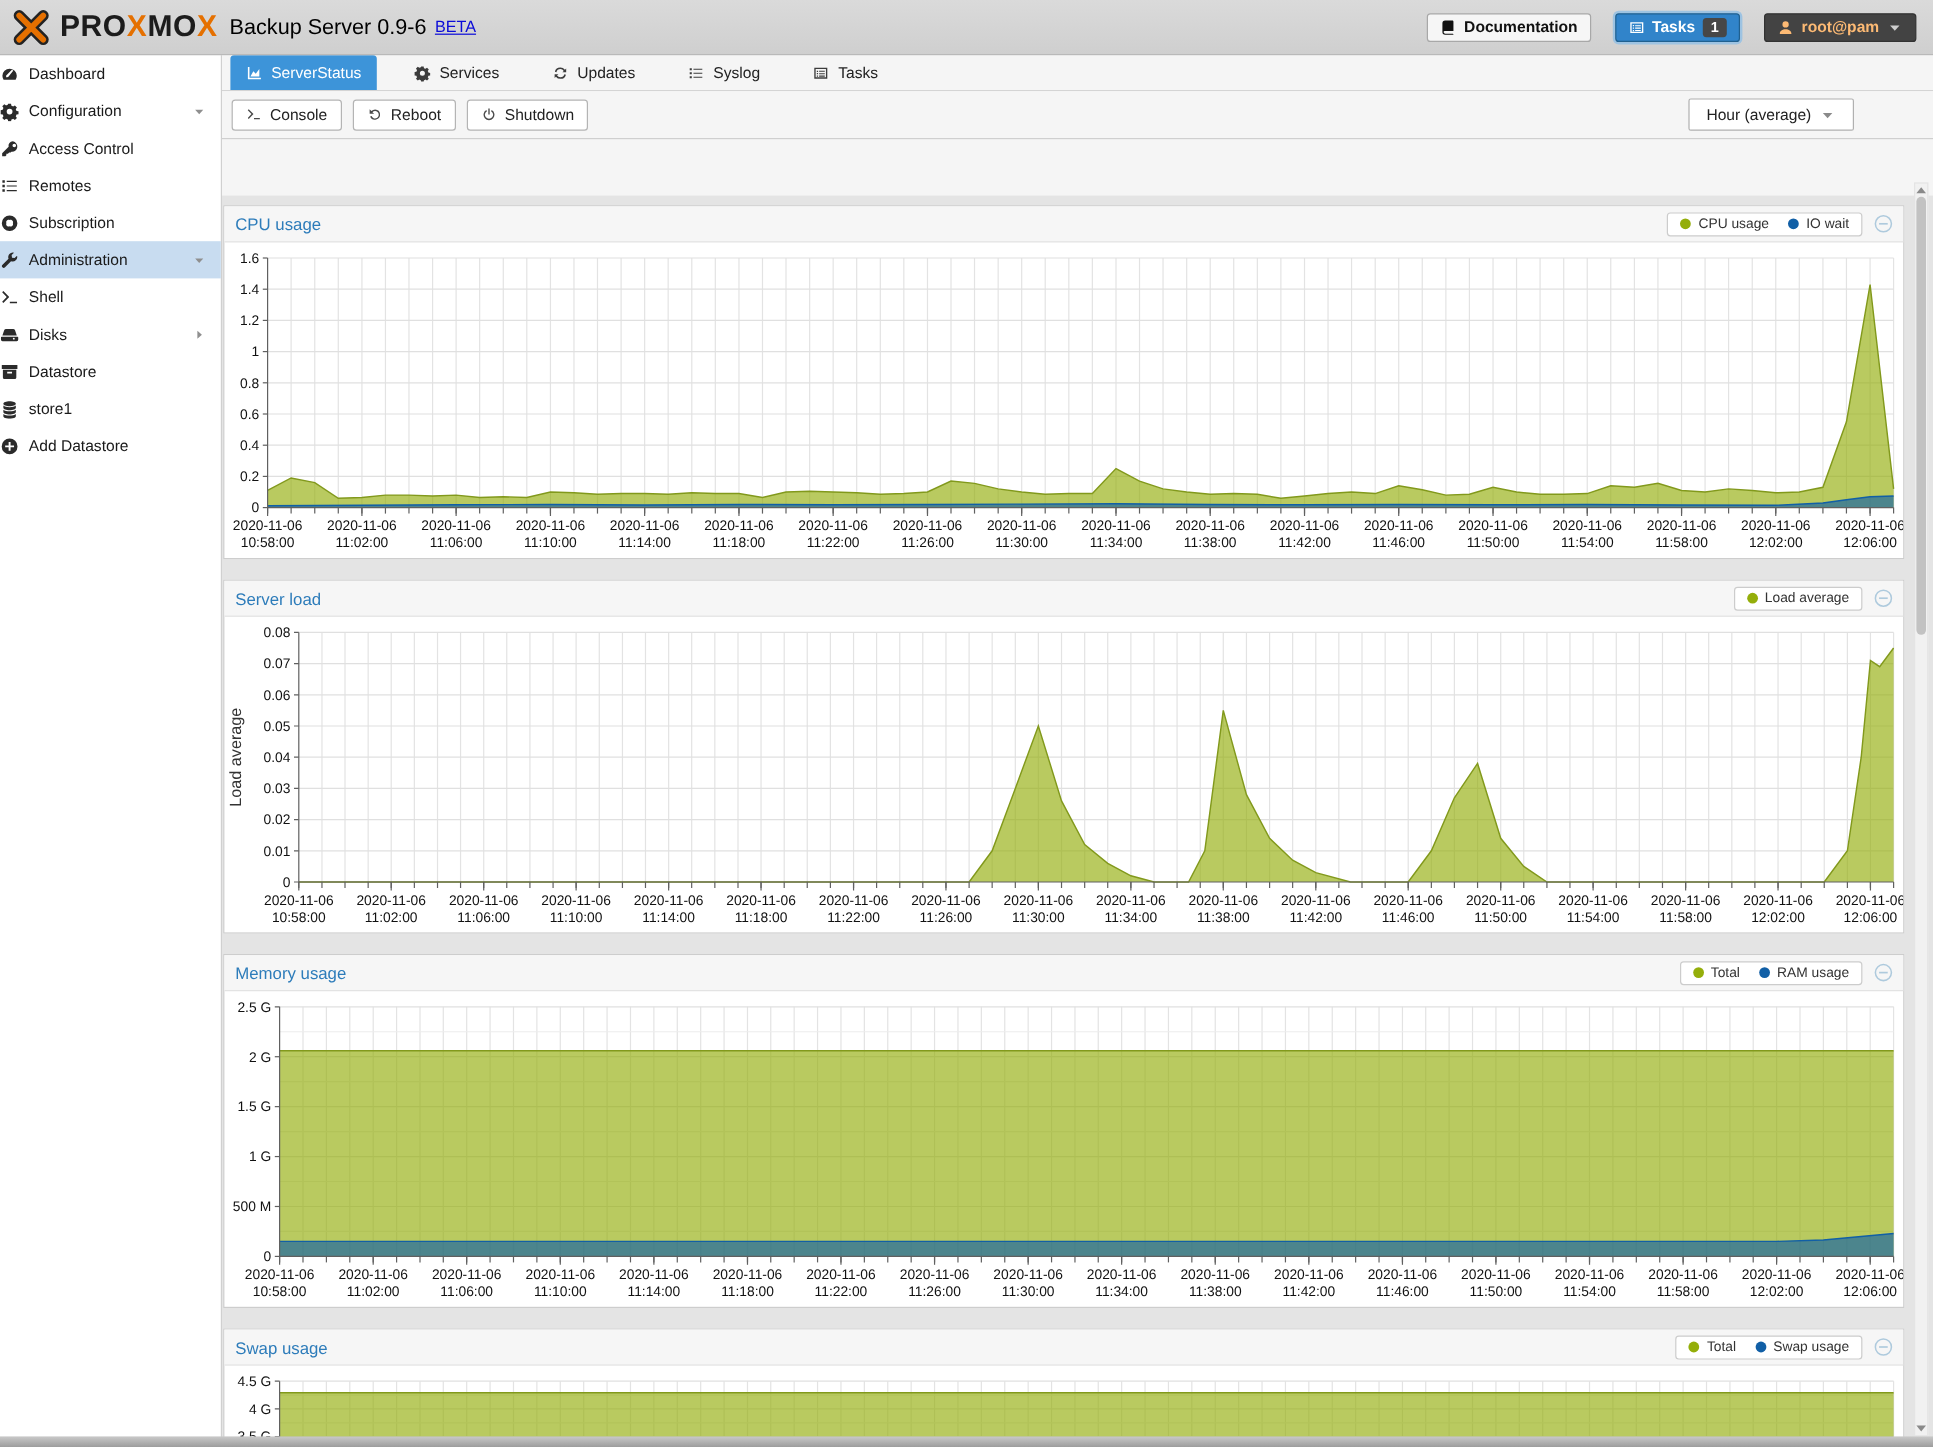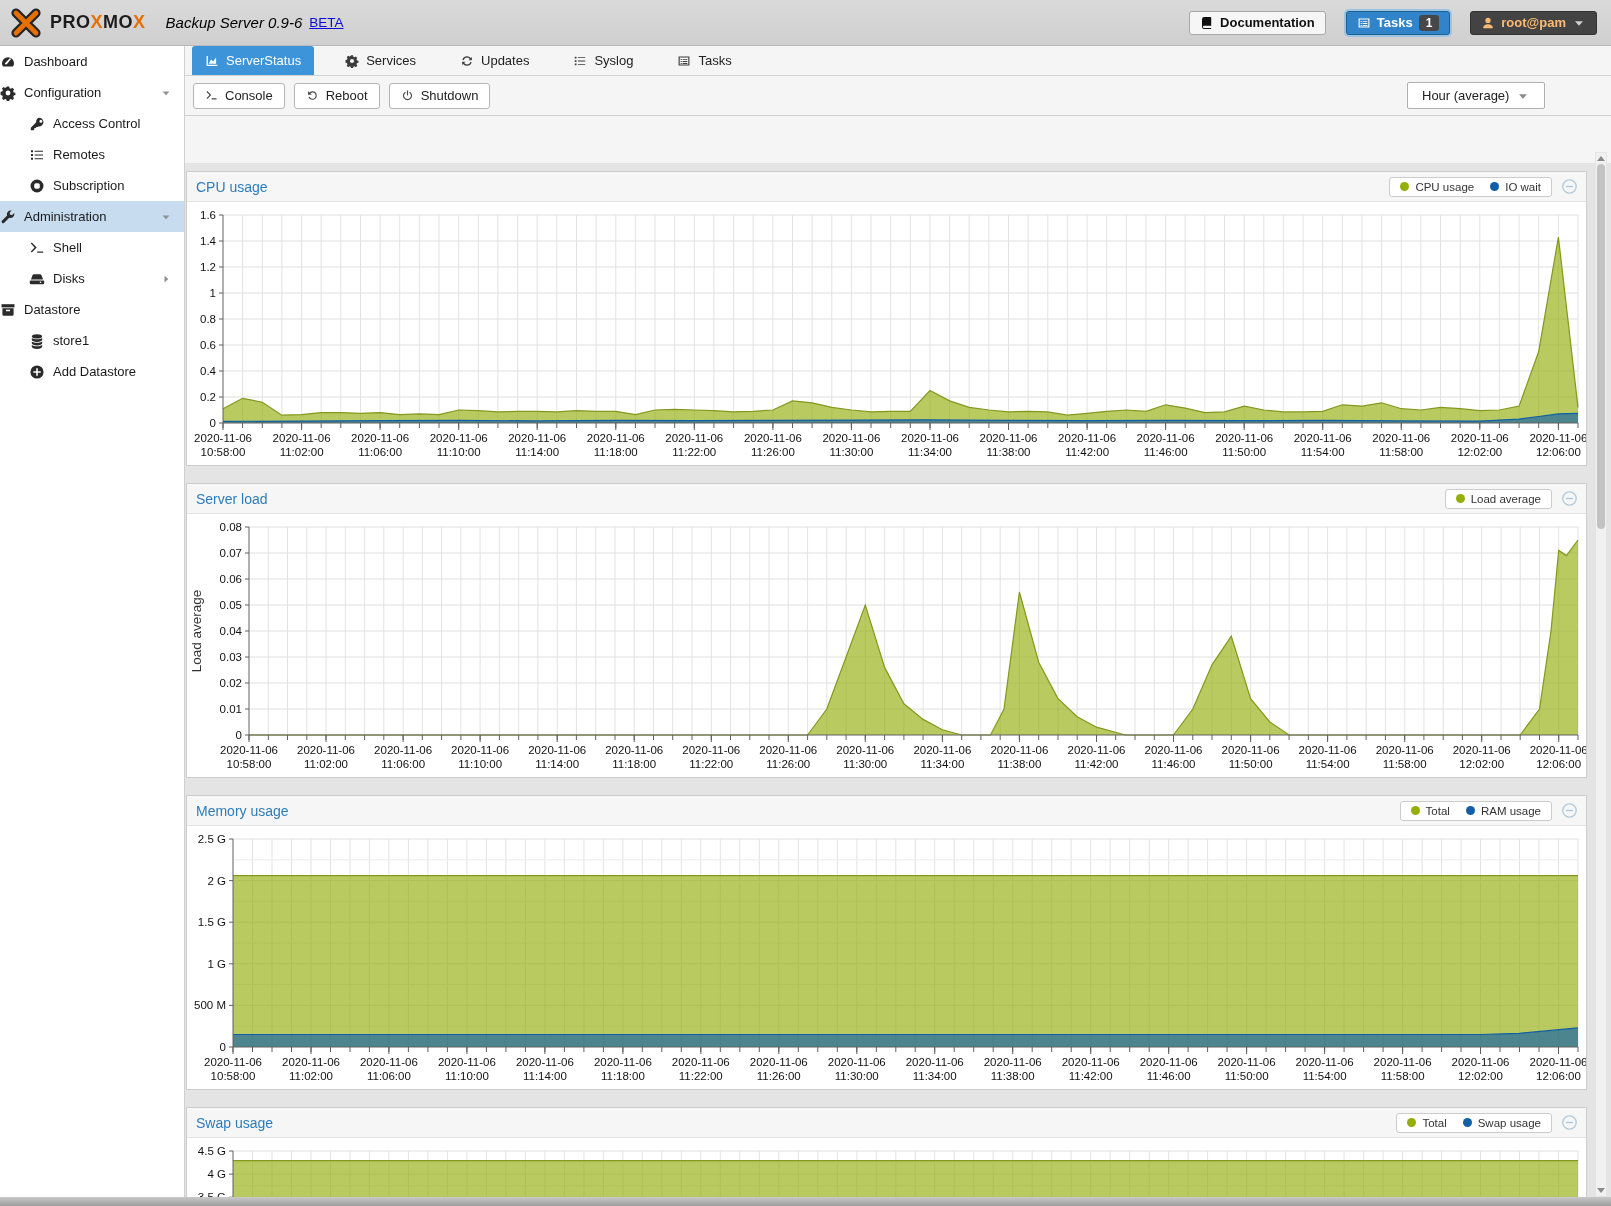--- a/index.html
+++ b/index.html
@@ -3,40 +3,40 @@
 <meta charset="utf-8">
 <style>
   * { margin:0; padding:0; box-sizing:border-box; }
   html,body { width:1611px; height:1206px; overflow:hidden; }
   body { font-family:"Liberation Sans","DejaVu Sans",sans-serif; background:#e5e5e5; position:relative; font-size:13px; color:#1a1a1a; }
 
   
   .topbar { position:absolute; left:0; top:0; width:1611px; height:46px; background:linear-gradient(#dadada,#cfcfcf); border-bottom:1px solid #b9b9b9; display:flex; align-items:center; z-index:20; }
   .logo { display:flex; align-items:center; margin-left:8px; }
   .logo-x { width:36px; height:36px; margin-right:6px; }
-  .logo-text { font-size:18px; font-weight:bold; letter-spacing:.5px; color:#1c1c1c; }
+  .logo-text { font-size:25px; font-weight:bold; letter-spacing:.5px; color:#1c1c1c; }
   .logo-text .orange { color:#e57000; }
-  .app-title { margin-left:20px; font-size:15px; color:#000;font-style:italic; }
+  .app-title { margin-left:10px; font-size:18px; color:#000; }
   .beta-link { margin-left:7px; color:#0b0bd8; text-decoration:underline; font-size:13.5px; cursor:pointer; }
   .topbar-right { margin-left:auto; display:flex; align-items:center; gap:20px; margin-right:14px;font-weight:bold; }
   .tb-btn { height:24px; display:flex; align-items:center; gap:6px; padding:0 10px; border-radius:3px; font-size:13px; cursor:pointer; }
   .tb-btn svg { width:14px; height:14px; }
   .btn-doc { background:#f6f6f6; border:1px solid #a8a8a8; color:#111; }
   .btn-tasks { background:#3184ca; border:1px solid #20608f; color:#fff; box-shadow:0 0 0 2px #9dc3e2; }
   .badge { background:#474747; color:#fff; border-radius:3px; padding:1px 7px; font-size:12px; }
   .btn-user { background:#434343; border:1px solid #323232; color:#fdba74; }
   .btn-user .caret { width:11px; height:11px; color:#cfcfcf; }
 
   
   .sidebar { position:absolute; left:0; top:46px; width:185px; bottom:0; background:#ffffff; border-right:1px solid #d0d0d0; z-index:10; }
   .nav-item { height:31px; display:flex; align-items:center; cursor:pointer; position:relative; color:#1a1a1a; }
   .nav-item .ico { width:16px; height:16px; margin-right:8px; color:#2b2b2b; flex:0 0 16px; }
   .nav-item .ico svg { width:16px; height:16px; display:block; }
   .nav-item.lvl0 { padding-left:0; }
-  .nav-item.lvl1 { padding-left:29px; }
+  .nav-item.lvl1 { }
   .nav-item.selected { background:#c8dcf0; }
   .nav-arrow { position:absolute; right:12px; width:12px; height:12px; color:#8f8f8f; }
   .nav-arrow svg { width:12px; height:12px; display:block; }
 
   
   .main { position:absolute; left:185px; top:46px; right:0; bottom:0; background:#f5f5f5; }
   .content-title { padding:11px 0 6px 8px; font-size:15px; color:#2d7cba; }
   .tabbar { display:flex; align-items:flex-end; padding-left:7px; height:30px; border-bottom:1px solid #d4d4d4; background:#f5f5f5; }
   .tab { height:29px; display:flex; align-items:center; gap:7px; padding:0 13px; font-size:13px; color:#222; border-radius:3px 3px 0 0; cursor:pointer; margin-right:18px; }
   .tab svg { width:14px; height:14px; color:#3c3c3c; }

